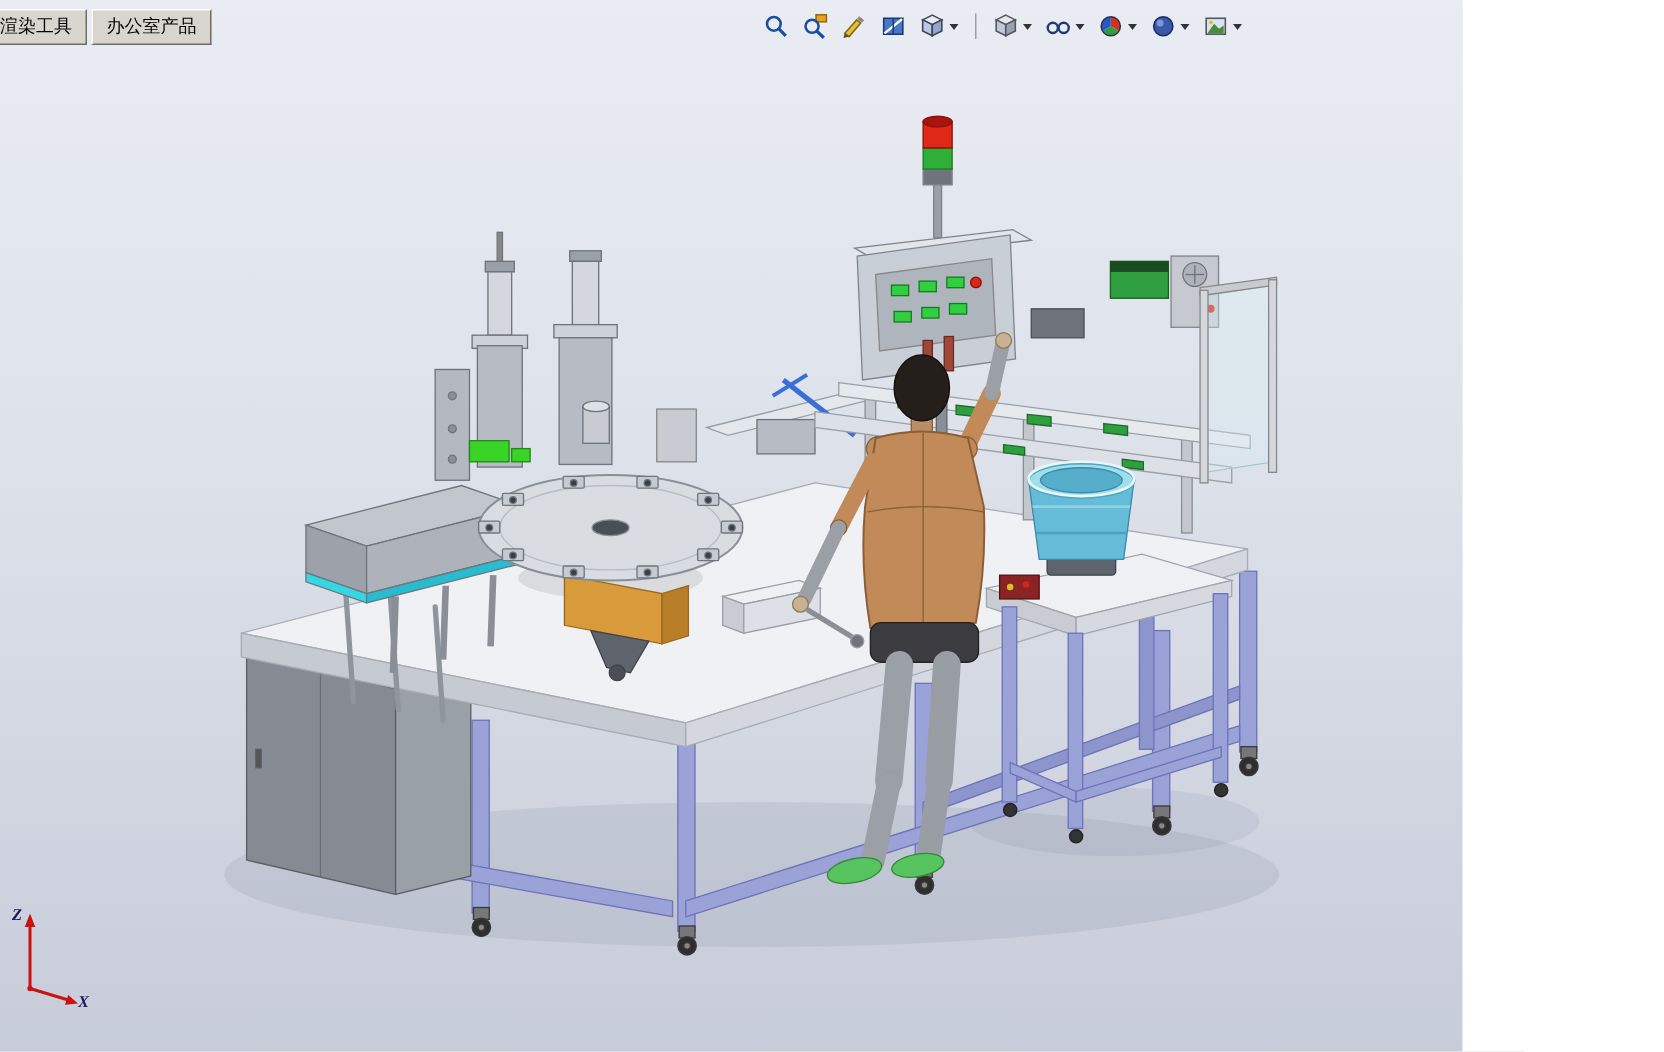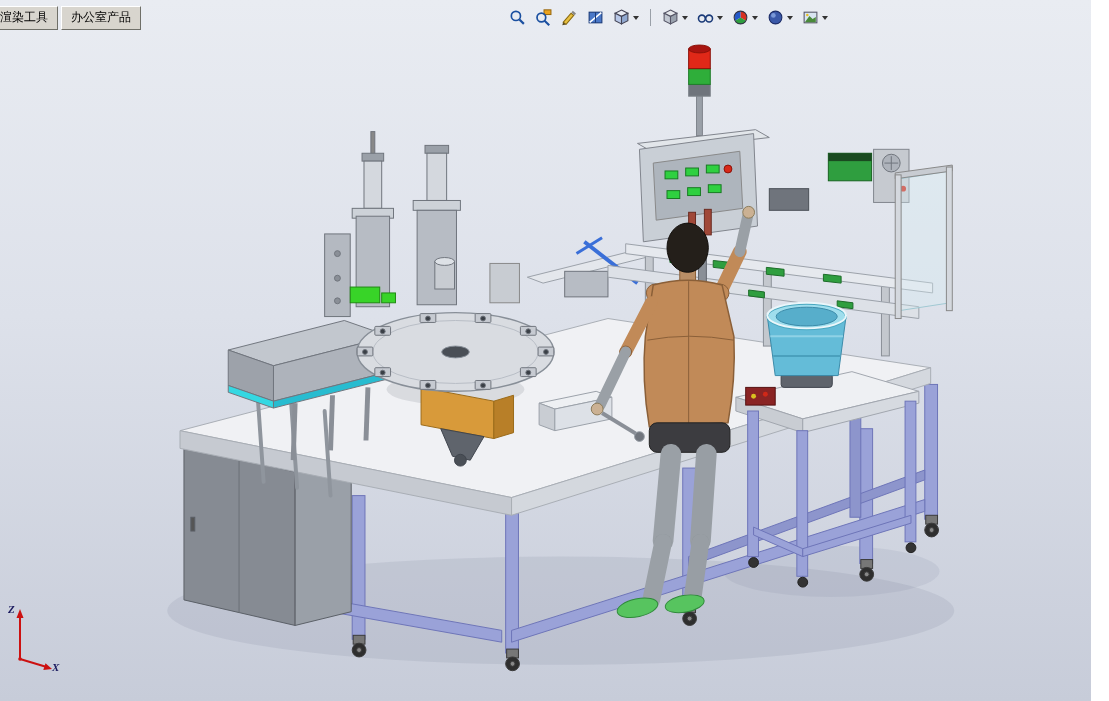--- a/index.html
+++ b/index.html
@@ -1,16 +1,16 @@
 <!DOCTYPE html>
 <html><head>
 <meta charset="utf-8">
 <style>
   html,body{margin:0;padding:0;}
-  .app{position:relative;width:1091px;height:701px;overflow:hidden;
+  .app{position:relative;width:975px;height:701px;overflow:hidden;
        font-family:"Liberation Sans",sans-serif;background:#dfe2ea;}
   .viewport{position:absolute;inset:0;
        background:linear-gradient(180deg,#e9ecf2 0%,#dde1ea 45%,#c7ccd9 100%);}
   .scene{position:absolute;inset:0;width:100%;height:100%;}
   .tabs{position:absolute;top:6px;left:-10px;display:flex;gap:3px;}
   .tab{font:12px "Liberation Sans",sans-serif;background:#d8d5ce;color:#000;
        border:1px solid;border-color:#ffffff #6f6f68 #6f6f68 #ffffff;
        padding:2px 9px 3px;cursor:default;white-space:nowrap;}
   .hud{position:absolute;top:8px;left:508px;display:flex;align-items:center;gap:7px;}
   .tool{display:flex;align-items:center;gap:2px;background:transparent;border:none;

